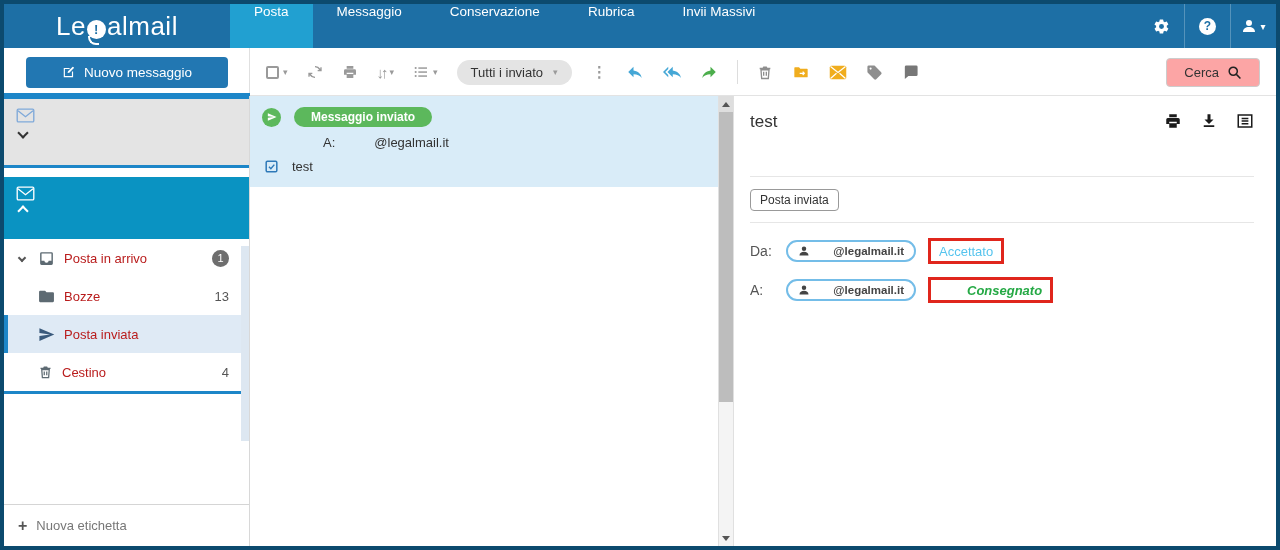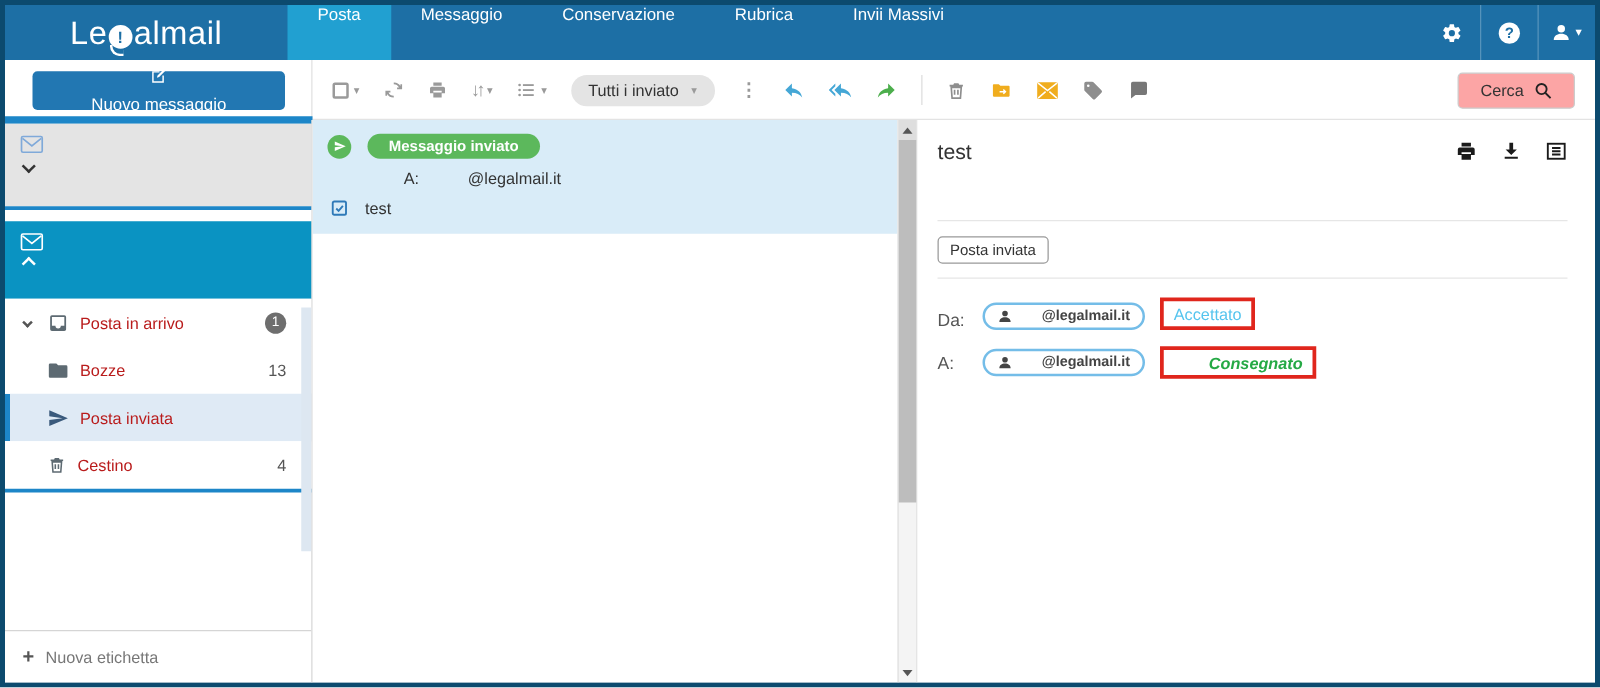--- a/index.html
+++ b/index.html
@@ -16,21 +16,21 @@
   .topbar-right { margin-left:auto; display:flex; align-items:stretch; }
   .top-icon-cell { width:46px; display:flex; align-items:center; justify-content:center; color:#fff; cursor:pointer; }
   .top-icon-cell.bordered { border-left:1px solid rgba(255,255,255,.25); }
   .help-circle { width:17px; height:17px; border-radius:50%; background:#fff; color:#1d6fa5; font-weight:700; font-size:12px; display:flex; align-items:center; justify-content:center; }
   .help-circle::after { content:"?"; }
   .caret { font-size:10px; color:#fff; margin-left:3px; }
 
   
   .row2 { height:48px; display:flex; flex-shrink:0; }
   .row2-left { width:246px; display:flex; align-items:center; justify-content:center; box-shadow:inset 0 -3px 0 #1d86c8, inset -1px 0 0 #e0e0e0; }
-  .btn-new { background:#2277b2; color:#fff; border:none; border-radius:4px; height:31px; width:202px; font-size:13.5px; display:flex; align-items:center; justify-content:center; gap:8px; cursor:pointer;flex-direction:column; }
+  .btn-new { background:#2277b2; color:#fff; border:none; border-radius:4px; height:31px; width:202px; font-size:13.5px; display:flex; align-items:center; justify-content:center; gap:8px; cursor:pointer; }
   .toolbar { flex:1; display:flex; align-items:center; padding:0 16px; box-shadow:inset 0 -1px 0 #e3e3e3; }
   .tb-item { display:flex; align-items:center; color:#9a9a9a; margin-right:19px; cursor:pointer; }
   .tb-caret { font-size:9px; color:#9a9a9a; margin-left:4px; }
   .cb-box { width:13px; height:13px; border:2px solid #9a9a9a; border-radius:2px; }
   .sort-glyph { font-size:15px; letter-spacing:-3px; color:#9a9a9a; }
   .pill-filter { background:#e4e4e4; border:none; border-radius:14px; padding:5px 14px; font-size:13px; color:#333; display:flex; align-items:center; gap:6px; margin-right:20px; cursor:pointer; }
   .more-dots { font-size:15px; color:#9a9a9a; font-weight:700; }
   .tb-sep { width:1px; height:24px; background:#ddd; margin-right:19px; }
   .btn-search { margin-left:auto; background:#fca5a5; border:1px solid #ccc; border-radius:4px; padding:6px 17px; font-size:13px; color:#333; display:flex; align-items:center; gap:8px; cursor:pointer; }
 
@@ -84,21 +84,21 @@
   
   .detail { flex:1; padding:16px 22px 0 16px; background:#fff; }
   .detail-head { display:flex; align-items:flex-start; }
   .detail-title { font-size:17px; color:#333; }
   .detail-icons { margin-left:auto; display:flex; gap:18px; color:#1b1b1b; }
   .detail-icons .di { cursor:pointer; }
   .hr { border-top:1px solid #e6e6e6; }
   .hr1 { margin-top:44px; }
   .tag { display:inline-block; border:1px solid #999; border-radius:4px; padding:3px 9px; font-size:12px; color:#333; margin:12px 0 11px; }
   .addr-row { display:flex; align-items:center; margin-top:13px; gap:8px; font-size:14px; color:#555; }
-  .addr-row.first { margin-top:15px;align-items:flex-end; }
+  .addr-row.first { margin-top:15px; }
   .addr-label { width:28px; }
   .addr-pill { width:130px; height:22px; border:2px solid #74bde8; border-radius:12px; display:flex; align-items:center; padding:0 10px; color:#444; background:#fff; cursor:pointer; }
   .addr-pill .addr { margin-left:auto; font-size:11.5px; font-weight:700; color:#444; }
   .red-box { border:3px solid #e0261c; padding:2px 8px; margin-left:4px; }
   .status-accepted { color:#55c4ee; font-size:13px; }
   .status-delivered { color:#25a945; font-size:13px; font-style:italic; font-weight:700;margin-left:28px; }
 
   svg { display:block; }
 </style>
 </head>

